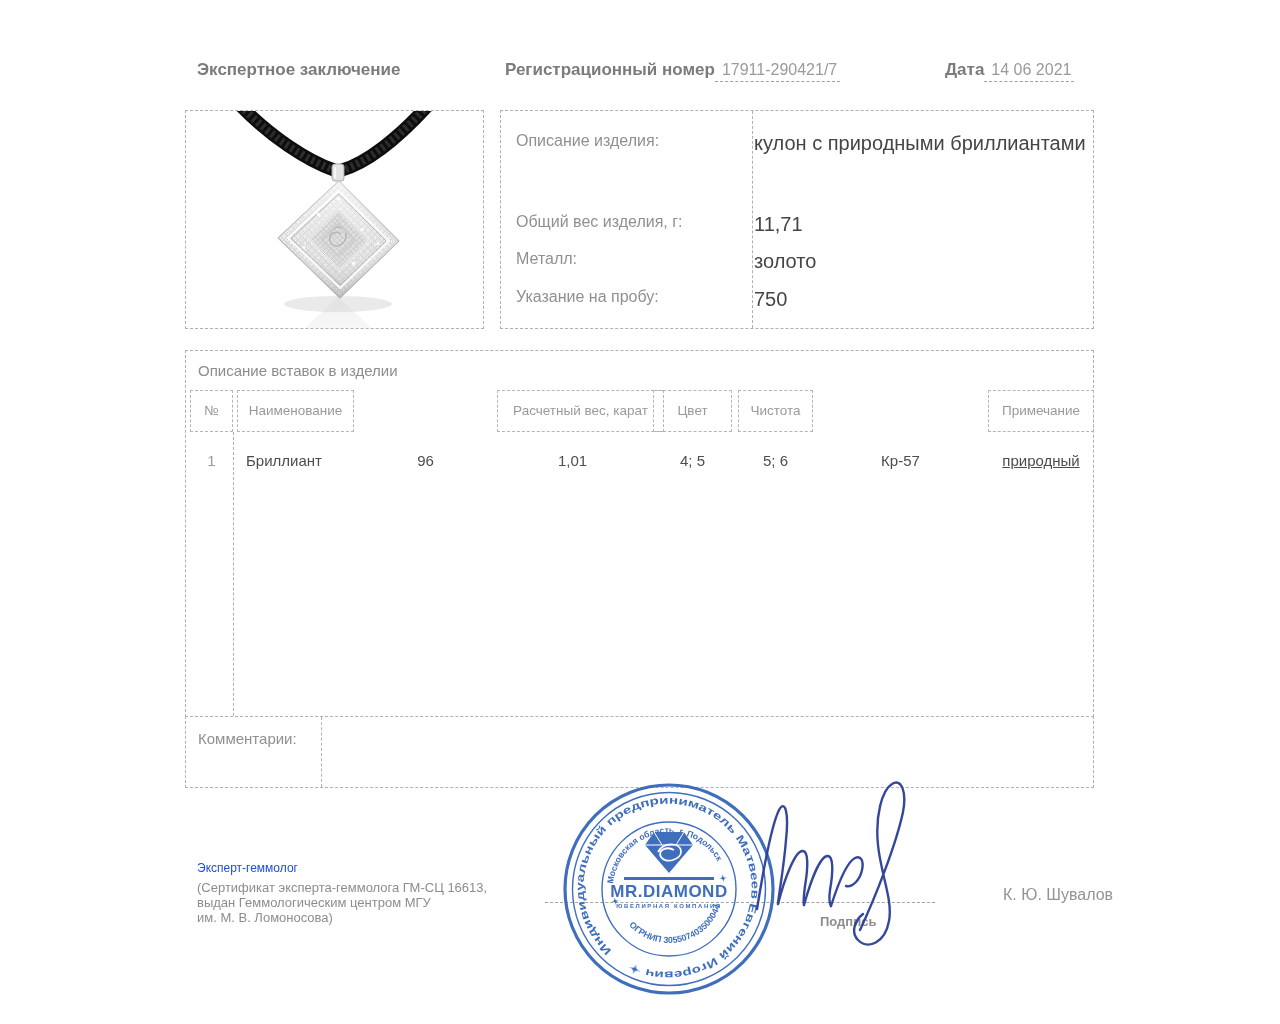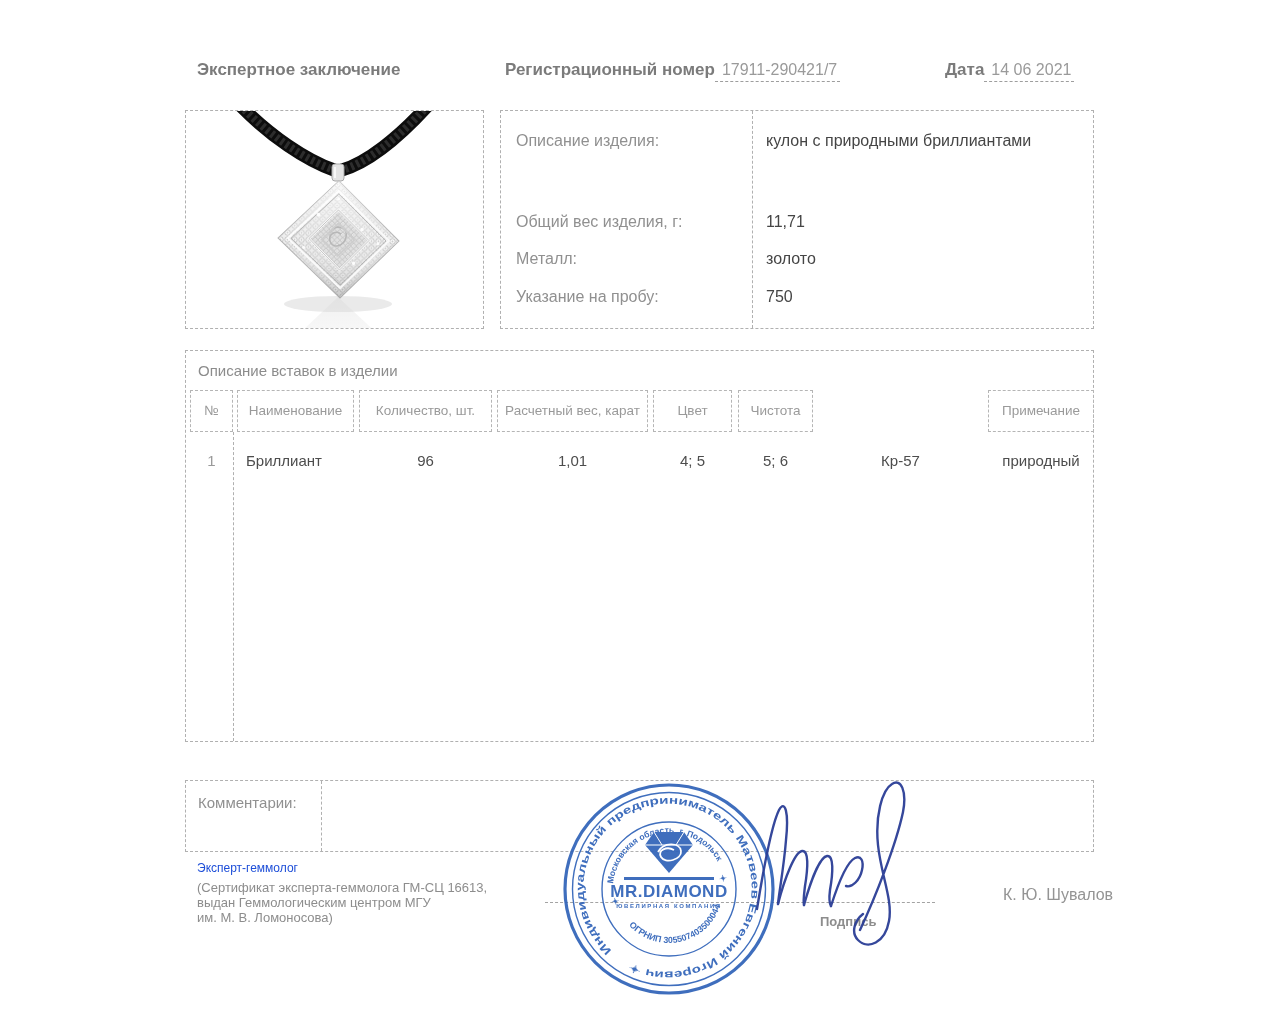--- a/index.html
+++ b/index.html
@@ -9,21 +9,21 @@
 
   
   .hdr-bold { position:absolute; top:60px; font-size:17px; font-weight:bold; color:#7b7b7b; white-space:nowrap; }
   .hdr-val  { font-size:16px; font-weight:normal; color:#9a9a9a; border-bottom:1px dashed #9e9e9e; padding:0 3px 3px 7px; }
 
   
   .dbox { position:absolute; border:1px dashed #b0b0b0; background:#fff; }
 
   
   .desc-label { position:absolute; left:15px; font-size:16px; color:#909090; white-space:nowrap; }
-  .desc-value { position:absolute; left:265px; font-size:16px; color:#454545; white-space:nowrap; }
+  .desc-value { position:absolute; left:253px; font-size:20px; color:#454545; white-space:nowrap; }
   .vdash { position:absolute; top:0; bottom:0; border-left:1px dashed #b0b0b0; }
 
   
   .tbl-title { position:absolute; left:12px; top:11px; font-size:15px; color:#8c8c8c; }
   .th { position:absolute; top:39px; height:42px; border:1px dashed #b5b5b5;
         display:flex; align-items:center; justify-content:center; text-align:center;
         font-size:13.5px; color:#9a9a9a; line-height:1.25; padding:0 4px; }
   .td { position:absolute; top:97px; height:24px; display:flex; align-items:center; justify-content:center;
         font-size:15px; color:#4d4d4d; }
   .td.left { justify-content:flex-start; padding-left:9px; }
@@ -129,41 +129,40 @@
     <div class="desc-value" style="top:139px">золото</div>
     <div class="desc-label" style="top:177px">Указание на пробу:</div>
     <div class="desc-value" style="top:177px">750</div>
   </div>
 
   <div class="dbox" style="left:185px; top:350px; width:909px; height:392px;">
     <div class="tbl-title">Описание вставок в изделии</div>
 
     <div class="th" style="left:4px;   width:43px;">№</div>
     <div class="th" style="left:51px;  width:117px;">Наименование</div>
-    <div class="th" style="left:173px; width:133px;">Количество, шт.</div>
-    <div class="th" style="left:311px; width:151px;">Расчетный вес, карат</div>
+    <div class="th" style="left:311px; width:167px;">Расчетный вес, карат</div>
     <div class="th" style="left:467px; width:79px;">Цвет</div>
     <div class="th" style="left:552px; width:75px;">Чистота</div>
     <div class="th" style="left:802px; width:106px;">Примечание</div>
 
     <div class="vdash" style="left:47px; top:81px; bottom:0;"></div>
 
     <div>
       <div class="td num" style="left:4px;   width:43px;">1</div>
       <div class="td left" style="left:51px;  width:117px;">Бриллиант</div>
       <div class="td" style="left:173px; width:133px;">96</div>
       <div class="td" style="left:311px; width:151px;">1,01</div>
       <div class="td" style="left:467px; width:79px;">4; 5</div>
       <div class="td" style="left:552px; width:75px;">5; 6</div>
       <div class="td" style="left:632px; width:165px;">Кр-57</div>
-      <div class="td" style="left:802px; width:106px;">природный</div>
+      <div class="td" style="left:802px; width:106px;text-decoration:underline;">природный</div>
     </div>
   </div>
 
-  <div class="dbox" style="left:185px; top:780px; width:909px; height:72px;text-align:right;">
+  <div class="dbox" style="left:185px; top:716px; width:909px; height:72px;text-align:right;">
     <div class="vdash" style="left:135px"></div>
     <div class="comments-label">Комментарии:</div>
   </div>
 
   <div class="expert-title">Эксперт-геммолог</div>
   <div class="cert-note" style="top:880px">(Сертификат эксперта-геммолога ГМ-СЦ 16613,</div>
   <div class="cert-note" style="top:895px">выдан Геммологическим центром МГУ</div>
   <div class="cert-note" style="top:910px">им. М. В. Ломоносова)</div>
 
   <div class="sig-line"></div>

